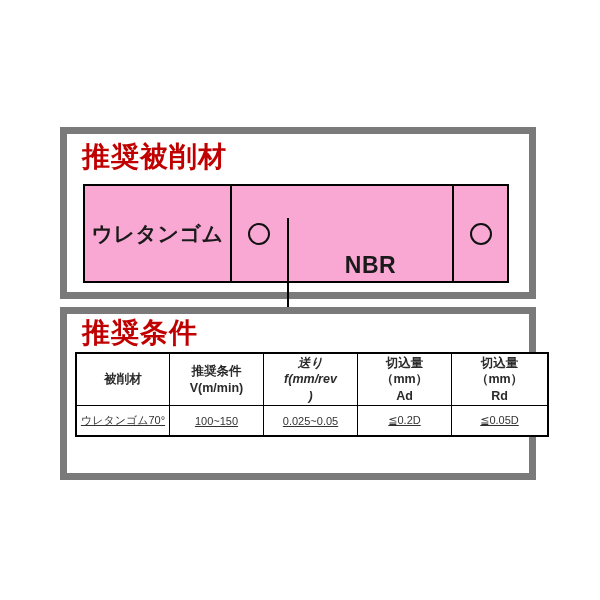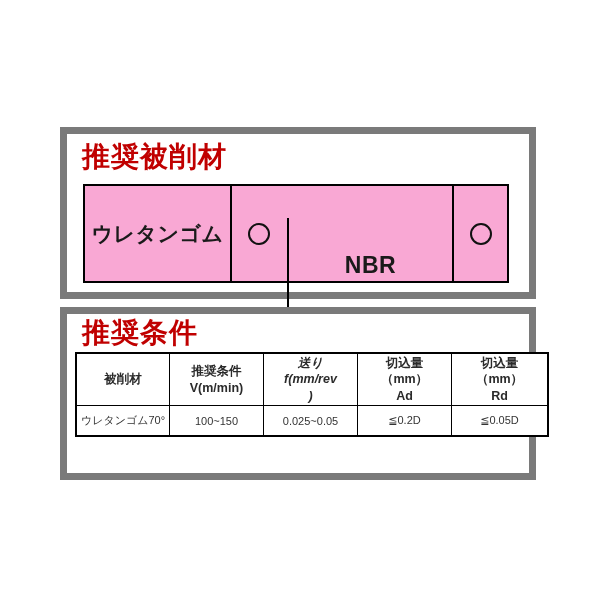--- a/index.html
+++ b/index.html
@@ -93,20 +93,21 @@
     color:#2b2b2b;
     white-space:pre-line;
     line-height:1.3;
     height:51px;
   }
   .conditions-table td{
     font-size:11px;
     color:#333333;
     height:29px;
     white-space:nowrap;
+    text-decoration:underline;
   }
   .col-w1{width:88px;margin-left:48px;}
   .col-w2{width:89px;}
   .col-w3{width:89px;font-style:italic;}
   .col-w4{width:89px;}
   .col-w5{width:91px;}
 </style>
 </head>
 <body>
 

